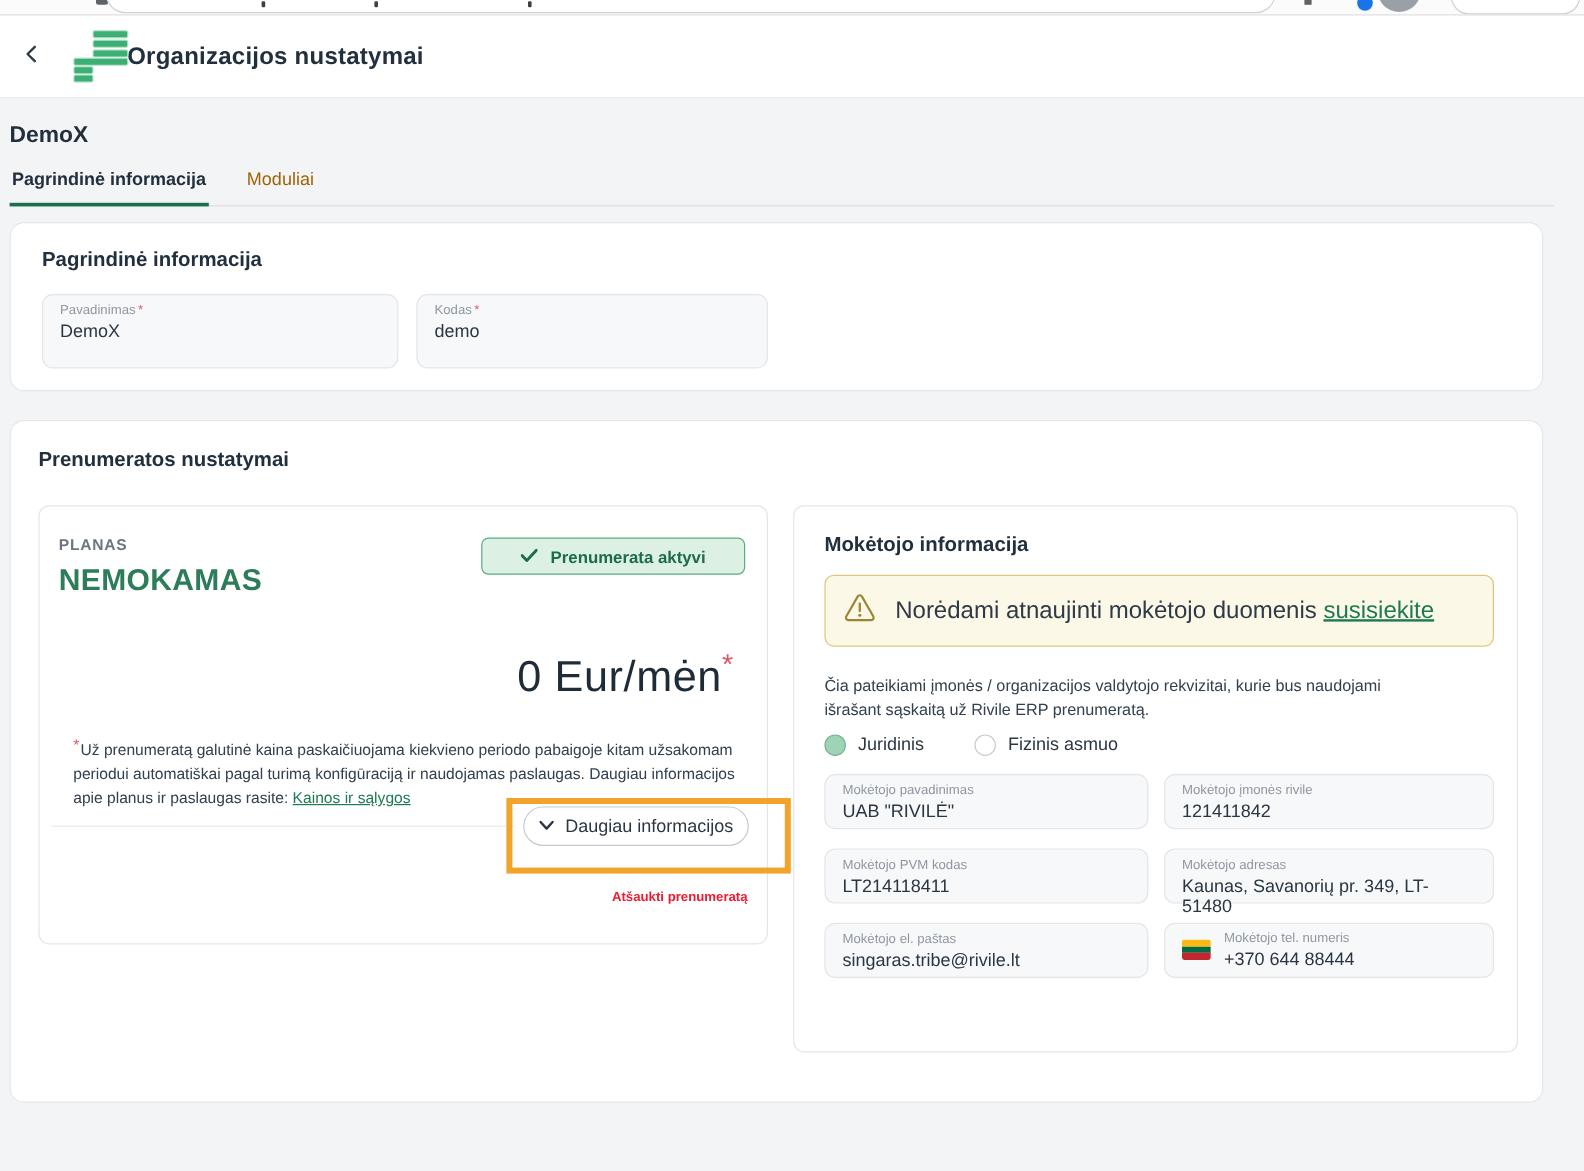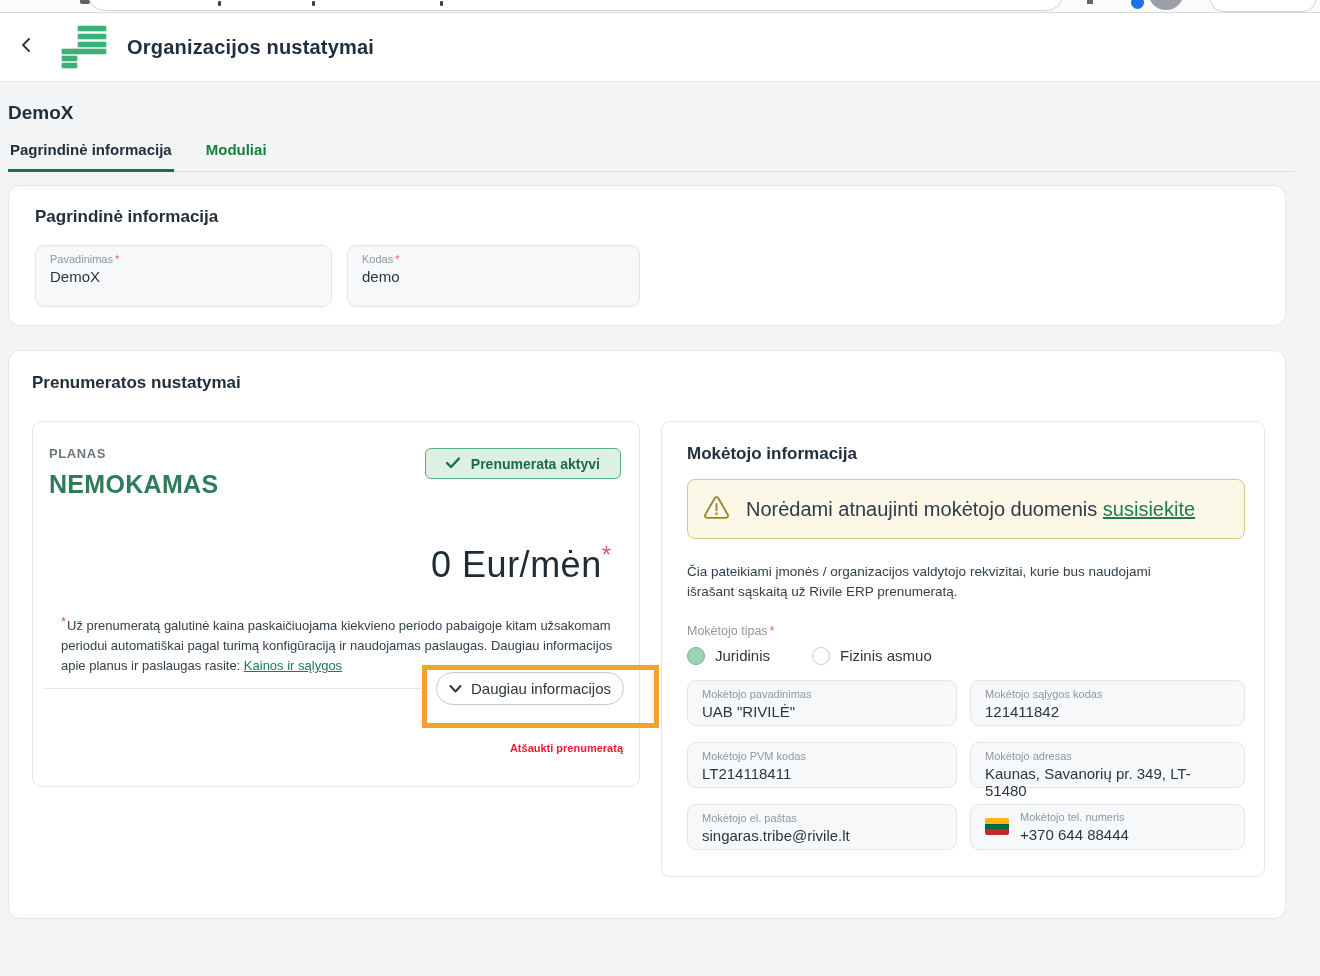--- a/index.html
+++ b/index.html
@@ -31,26 +31,26 @@
   }
   .back-btn{ width:36px; height:36px; margin-left:8px; display:flex; align-items:center; justify-content:center; cursor:pointer;}
   .logo{ position:relative; width:44px; height:43px; margin-left:18px;}
   .logo div{ position:absolute; background:#3cb074; border-radius:1px; box-shadow:0 0 0 1px #bfe6d1;}
   .lg-a{ left:16px; top:0;  width:28px; height:5px;}
   .lg-b{ left:16px; top:8px; width:28px; height:5px;}
   .lg-c{ left:16px; top:16px;width:28px; height:5px;}
   .lg-d{ left:0;    top:23px;width:44px; height:5px;}
   .lg-e{ left:0;    top:30px;width:15px; height:5px;}
   .lg-f{ left:0;    top:37px;width:15px; height:5px;}
-  .header-title{ margin-left:21px; font-size:20px; font-weight:700; color:#22303e; letter-spacing:.2px;}
+  .header-title{ font-size:20px; font-weight:700; color:#22303e; letter-spacing:.2px;}
   
   .content{ padding:0 27px 0 8px; }
   .org-name{ margin-top:20px; font-size:19px; font-weight:800; color:#22303e;}
   .tabs-row{ display:flex; gap:30px; margin-top:13px; border-bottom:1px solid #dcdde0; margin-right:-2px;}
-  .tab{ font-size:15px; padding:4px 2px 11px 2px; cursor:pointer; color:#15803d; font-weight:700;}
+  .tab{ font-size:15px; padding:4px 2px 11px 2px; cursor:pointer; color:#a16207; font-weight:400;}
   .tab.active{ color:#22303e; font-weight:700; border-bottom:3px solid #18704c; margin-bottom:-1px;}
   .card{ background:#fff; border:1px solid #e5e6ea; border-radius:12px; width:1278px;}
   .card-1{ margin-top:13px; height:141px; padding:21px 26px;}
   .card-title{ font-size:17px; font-weight:700; color:#22303e;}
   .fields-row{ display:flex; gap:15px; margin-top:18px;}
   .field-box{
     background:#f7f8f9; border:1px solid #e3e5e9; border-radius:9px;
     height:62px; padding:7px 14px 0 14px; cursor:text;
   }
   .fb-w1{ width:297px;} .fb-w2{ width:293px;}
@@ -59,21 +59,21 @@
   .field-value{ font-size:15px; color:#2b3643; margin-top:3px;}
   .card-2{ margin-top:24px; height:569px; padding:22px 23px;}
   .inner-row{ display:flex; gap:21px; margin-top:28px;}
   .inner-card{ background:#fff; border:1px solid #e5e6ea; border-radius:9px;}
   
   .plan-card{ width:608px; height:366px; position:relative; padding:24px 18px 0 16px;}
   .plan-top{ display:flex; justify-content:space-between; align-items:flex-start;}
   .plan-label{ font-size:13px; font-weight:700; letter-spacing:.6px; color:#6d7680;}
   .plan-name{ font-size:25px; font-weight:800; color:#2d7c5a; margin-top:9px; letter-spacing:.3px;}
   .status-badge{
-    display:flex; align-items:center; gap:11px; height:31px; padding:0 20px;
+    display:flex; align-items:center; gap:11px; height:31px; padding:0 32px;
     background:#ddf0e4; border:1px solid #58ae7e; border-radius:6px;
     color:#1c6b49; font-size:14px; font-weight:600; margin-top:2px;
   }
   .price-row{ text-align:right; margin-top:42px; padding-right:10px;}
   .price-amount{ font-size:36px; color:#1f2b37; letter-spacing:.5px;}
   .price-asterisk{ color:#d9596b; font-size:24px; vertical-align:14px;}
   .plan-note{ margin-top:26px; padding-left:12px; width:584px; font-size:13px; line-height:1.55; color:#33404d;}
   .note-asterisk{ color:#d9596b; vertical-align:4px; margin-right:1px;}
   .note-link{ color:#1e7a52; text-decoration:underline; cursor:pointer;}
   .plan-divider{ position:absolute; left:10px; top:266px; width:385px; height:1px; background:#e7e8ea;}
@@ -223,40 +223,39 @@
               <path d="M11.8 3 L2.2 19.7 a2.1 2.1 0 0 0 1.8 3.1 h19 a2.1 2.1 0 0 0 1.8-3.1 L15.2 3 a2 2 0 0 0-3.4 0 Z" fill="none" stroke="#9c8430" stroke-width="1.8" stroke-linejoin="round"></path>
               <line x1="13.5" y1="9" x2="13.5" y2="15.2" stroke="#9c8430" stroke-width="1.9" stroke-linecap="round"></line>
               <circle cx="13.5" cy="18.7" r="1.3" fill="#9c8430"></circle>
             </svg>
           </span>
           <span class="warning-text"><span>Norėdami atnaujinti mokėtojo duomenis </span><span class="warning-link">susisiekite</span></span>
         </div>
 
         <div class="payer-desc">Čia pateikiami įmonės / organizacijos valdytojo rekvizitai, kurie bus naudojami išrašant sąskaitą už Rivile ERP prenumeratą.</div>
 
-        <div class="type-label"><span>Mokėtojo tipas</span><span class="req">*</span></div>
 
         <div class="radio-row">
           <div class="radio-opt">
             <div class="radio-circle checked"></div>
             <div class="radio-text">Juridinis</div>
           </div>
           <div class="radio-opt">
             <div class="radio-circle"></div>
             <div class="radio-text">Fizinis asmuo</div>
           </div>
         </div>
 
         <div class="payer-grid">
           <div class="field-box">
             <div class="field-label">Mokėtojo pavadinimas</div>
             <div class="field-value">UAB "RIVILĖ"</div>
           </div>
           <div class="field-box">
-            <div class="field-label">Mokėtojo sąlygos kodas</div>
+            <div class="field-label">Mokėtojo įmonės rivile</div>
             <div class="field-value">121411842</div>
           </div>
           <div class="field-box">
             <div class="field-label">Mokėtojo PVM kodas</div>
             <div class="field-value">LT214118411</div>
           </div>
           <div class="field-box">
             <div class="field-label">Mokėtojo adresas</div>
             <div class="field-value">Kaunas, Savanorių pr. 349, LT-51480</div>
           </div>

